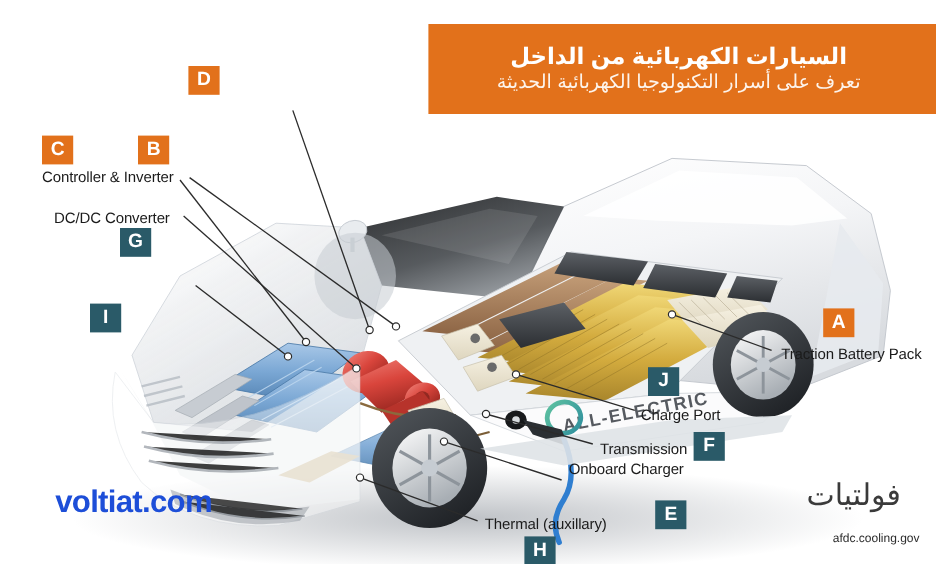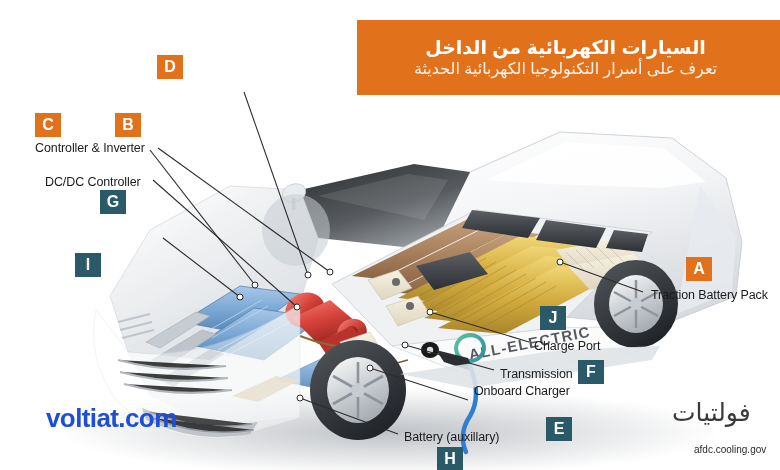--- a/index.html
+++ b/index.html
@@ -296,21 +296,21 @@
   <div class="badge t" style="left:578px;top:360px">F</div>
   <div class="badge t" style="left:100px;top:190px">G</div>
   <div class="badge t" style="left:437px;top:447px">H</div>
   <div class="badge t" style="left:75px;top:253px">I</div>
   <div class="badge t" style="left:540px;top:306px">J</div>
 
   <div class="lab" style="left:35px;top:141px">Controller &amp; Inverter</div>
   <div class="lab" style="left:651px;top:288px">Traction Battery Pack</div>
   <div class="lab" style="left:474px;top:384px">Onboard Charger</div>
   <div class="lab" style="left:500px;top:367px">Transmission</div>
-  <div class="lab" style="left:45px;top:175px">DC/DC Controller</div>
-  <div class="lab" style="left:404px;top:430px">Battery (auxillary)</div>
+  <div class="lab" style="left:45px;top:175px">DC/DC Converter</div>
+  <div class="lab" style="left:404px;top:430px">Thermal (auxillary)</div>
   <div class="lab" style="left:534px;top:339px">Charge Port</div>
 
   <div class="wm-latin">voltiat.com</div>
   <div class="wm-ar">فولتيات</div>
   <div class="credit">afdc.cooling.gov</div>
 
 </div>
 
 </body></html>

